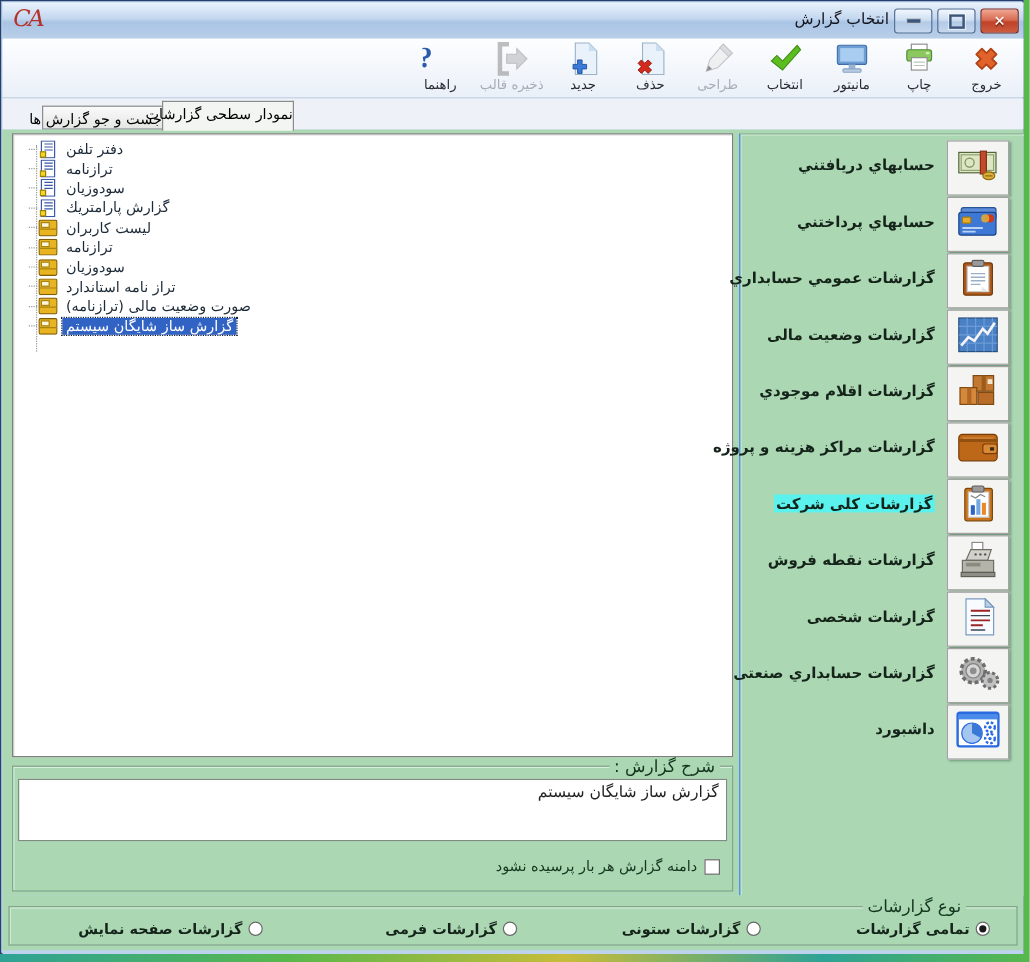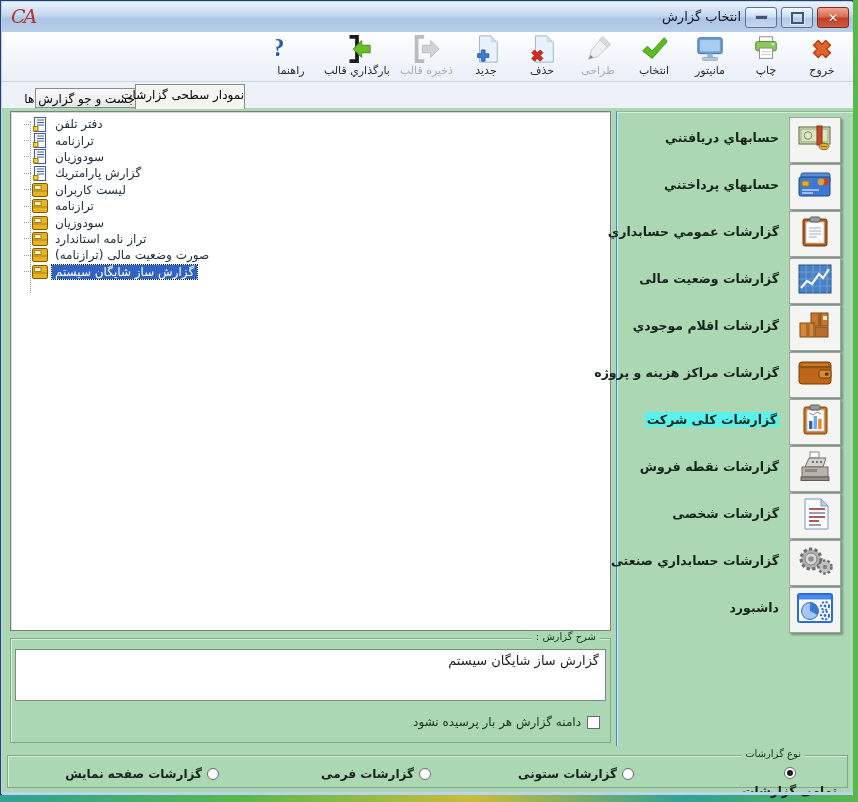--- a/index.html
+++ b/index.html
@@ -55,21 +55,21 @@
   .cat-row{position:relative;height:47px}
   .cat-btn{position:absolute;right:12px;top:1px;width:50px;height:44px;background:#f4f4f2;
     border:1px solid #a2a2a2;box-shadow:1.5px 1.5px 2px rgba(40,70,50,.45);
     display:flex;align-items:center;justify-content:center;cursor:pointer}
   .cat-label{position:absolute;right:74px;top:14px;font-size:12.5px;font-weight:bold;color:#15241a;
     direction:rtl;white-space:nowrap}
   .cat-label.hl{background:#5bf2ee;padding:0 2px}
   
   .desc-group{position:absolute;left:8px;top:530px;width:601px;height:105px;box-sizing:border-box;
     border:1px solid #84a58c;box-shadow:inset 1px 1px 0 #d9efdd}
-  .grp-label{position:absolute;top:-8px;right:10px;background:#abd7b3;padding:0 4px;font-size:10px;
+  .grp-label{position:absolute;top:-8px;right:10px;background:#abd7b3;padding:0 4px;font-size:14px;
     color:#14351e;direction:rtl}
   .desc-box{position:absolute;left:4px;right:4px;top:10px;height:52px;background:#fff;
     border:1px solid #7b8d7e;font-size:13px;color:#222;direction:rtl;padding:3px 6px;box-sizing:border-box}
   .cb-row{position:absolute;right:10px;top:76px;direction:rtl;display:flex;align-items:center;gap:6px}
   .checkbox{width:13px;height:13px;background:#fff;border:1px solid #6a6a6a;box-sizing:border-box}
   .cb-label{font-size:12px;color:#14351e;direction:rtl}
   
   .bottom{position:absolute;left:1px;top:745px;width:851px;height:46px;background:#abd7b3}
   .type-group{position:absolute;left:5px;right:5px;top:9px;bottom:4px;border:1px solid #84a58c;
     box-shadow:inset 1px 1px 0 #d9efdd}
@@ -177,29 +177,20 @@
           <svg width="30" height="30" viewBox="0 0 32 32">
             <path d="M14 3H6v26h8" fill="none" stroke="#8a8a8a" stroke-width="4"></path>
             <path d="M12 12h9V7l9 9-9 9v-5h-9z" fill="#b4b4b4" stroke="#8e8e8e"></path>
           </svg>
         </div>
         <div class="tlbl">ذخیره قالب</div>
       </div>
       <div class="tbtn">
         <div class="ticn">
           <svg width="30" height="30" viewBox="0 0 32 32">
-            <path d="M8 3h8v26H8" fill="none" stroke="#1c1c1c" stroke-width="4"></path>
-            <path d="M30 12h-9V7l-9 9 9 9v-5h9z" fill="#6abe28" stroke="#468a16"></path>
-          </svg>
-        </div>
-        <div class="tlbl">بارگذاري قالب</div>
-      </div>
-      <div class="tbtn">
-        <div class="ticn">
-          <svg width="30" height="30" viewBox="0 0 32 32">
             <text x="9" y="23" font-size="26" font-weight="bold" fill="#2a5caa" font-family="serif">?</text>
           </svg>
         </div>
         <div class="tlbl">راهنما</div>
       </div>
     </div>
 
   <div class="tabstrip" id="tabstrip">
       <div class="tab inactive">جست و جو گزارش ها</div>
       <div class="tab active">نمودار سطحی گزارشات</div>
@@ -469,21 +460,21 @@
       <div class="cb-row">
         <span class="checkbox" id="rangeCb"></span>
         <span class="cb-label">دامنه گزارش هر بار پرسیده نشود</span>
       </div>
     </div>
   </div>
 
   <div class="bottom">
     <div class="type-group" id="typeGroup">
       <span class="grp-label">نوع گزارشات</span>
-    <div class="radio-opt" style="right: 10px; flex-direction: column;">
+    <div class="radio-opt" style="right: 22px;">
           <span class="radio sel"></span>
           <span class="radio-lbl">تمامی گزارشات</span>
         </div>
         <div class="radio-opt" style="right: 213px; margin-left: 20px;">
           <span class="radio"></span>
           <span class="radio-lbl">گزارشات ستونی</span>
         </div>
         <div class="radio-opt" style="right: 416px;">
           <span class="radio"></span>
           <span class="radio-lbl">گزارشات فرمی</span>

